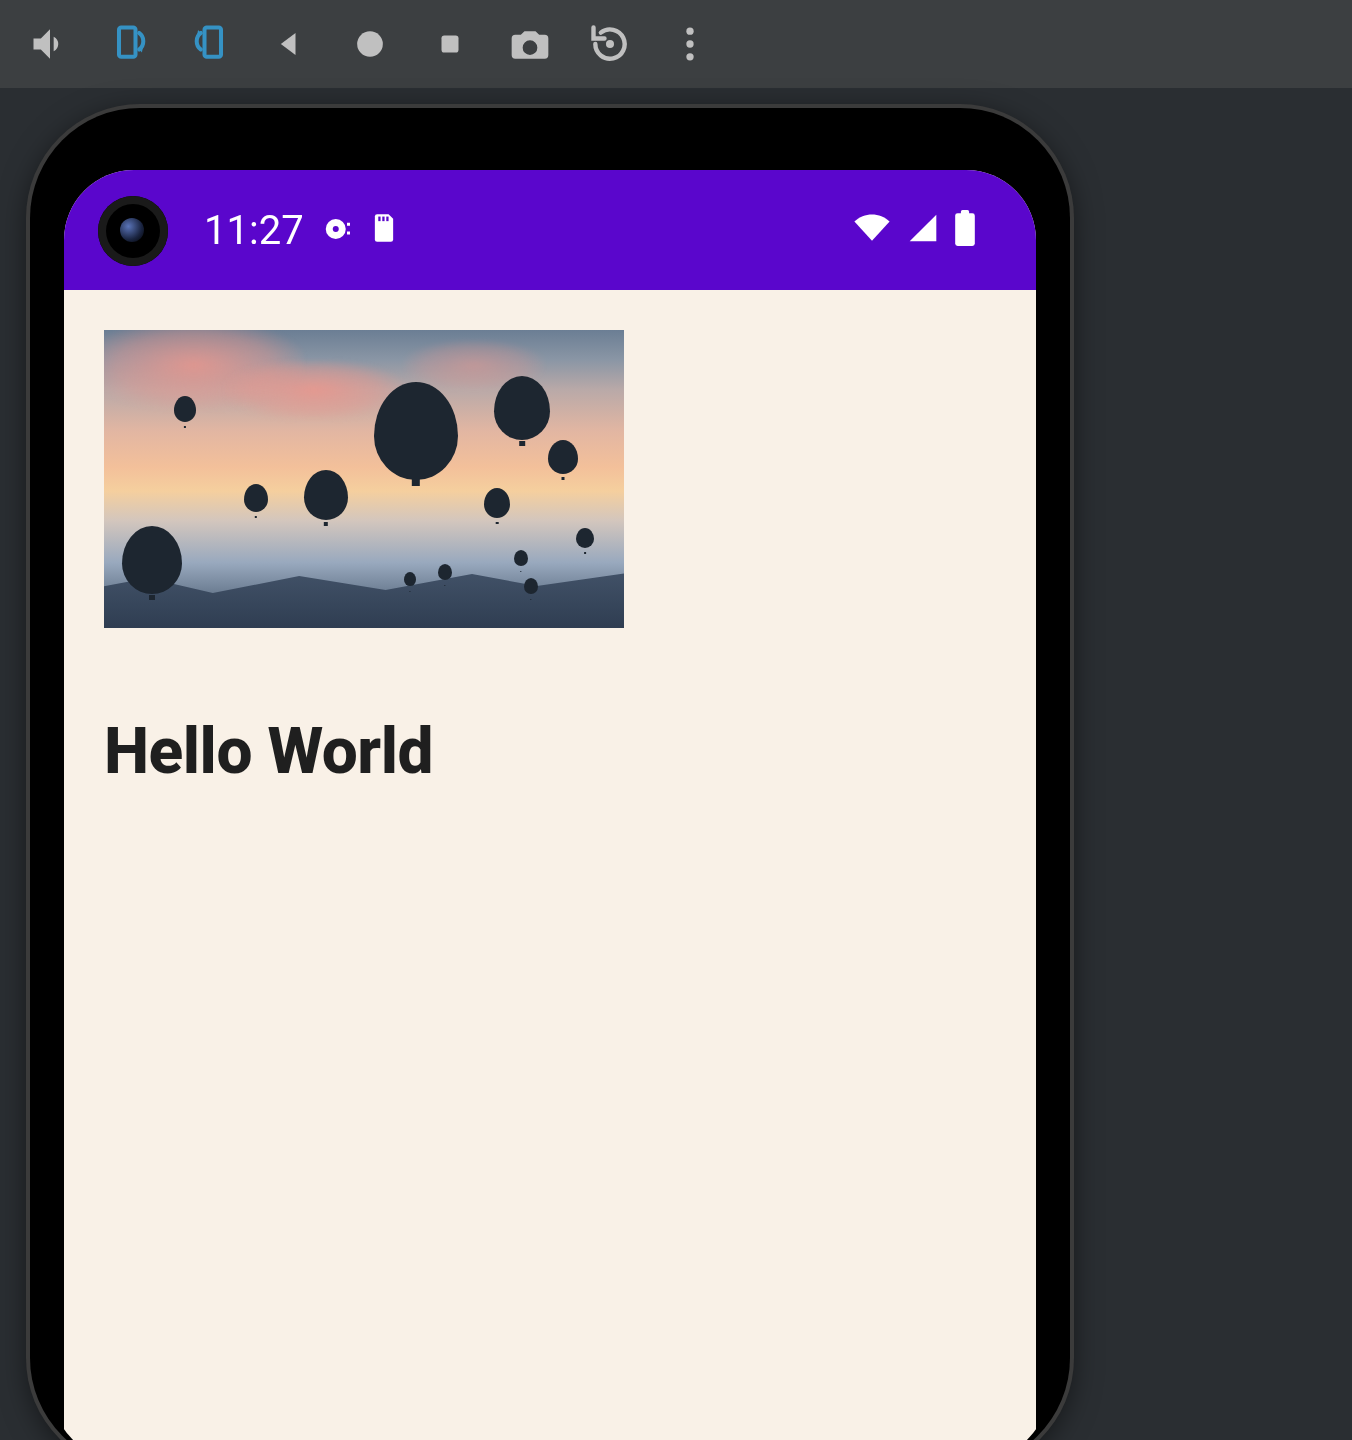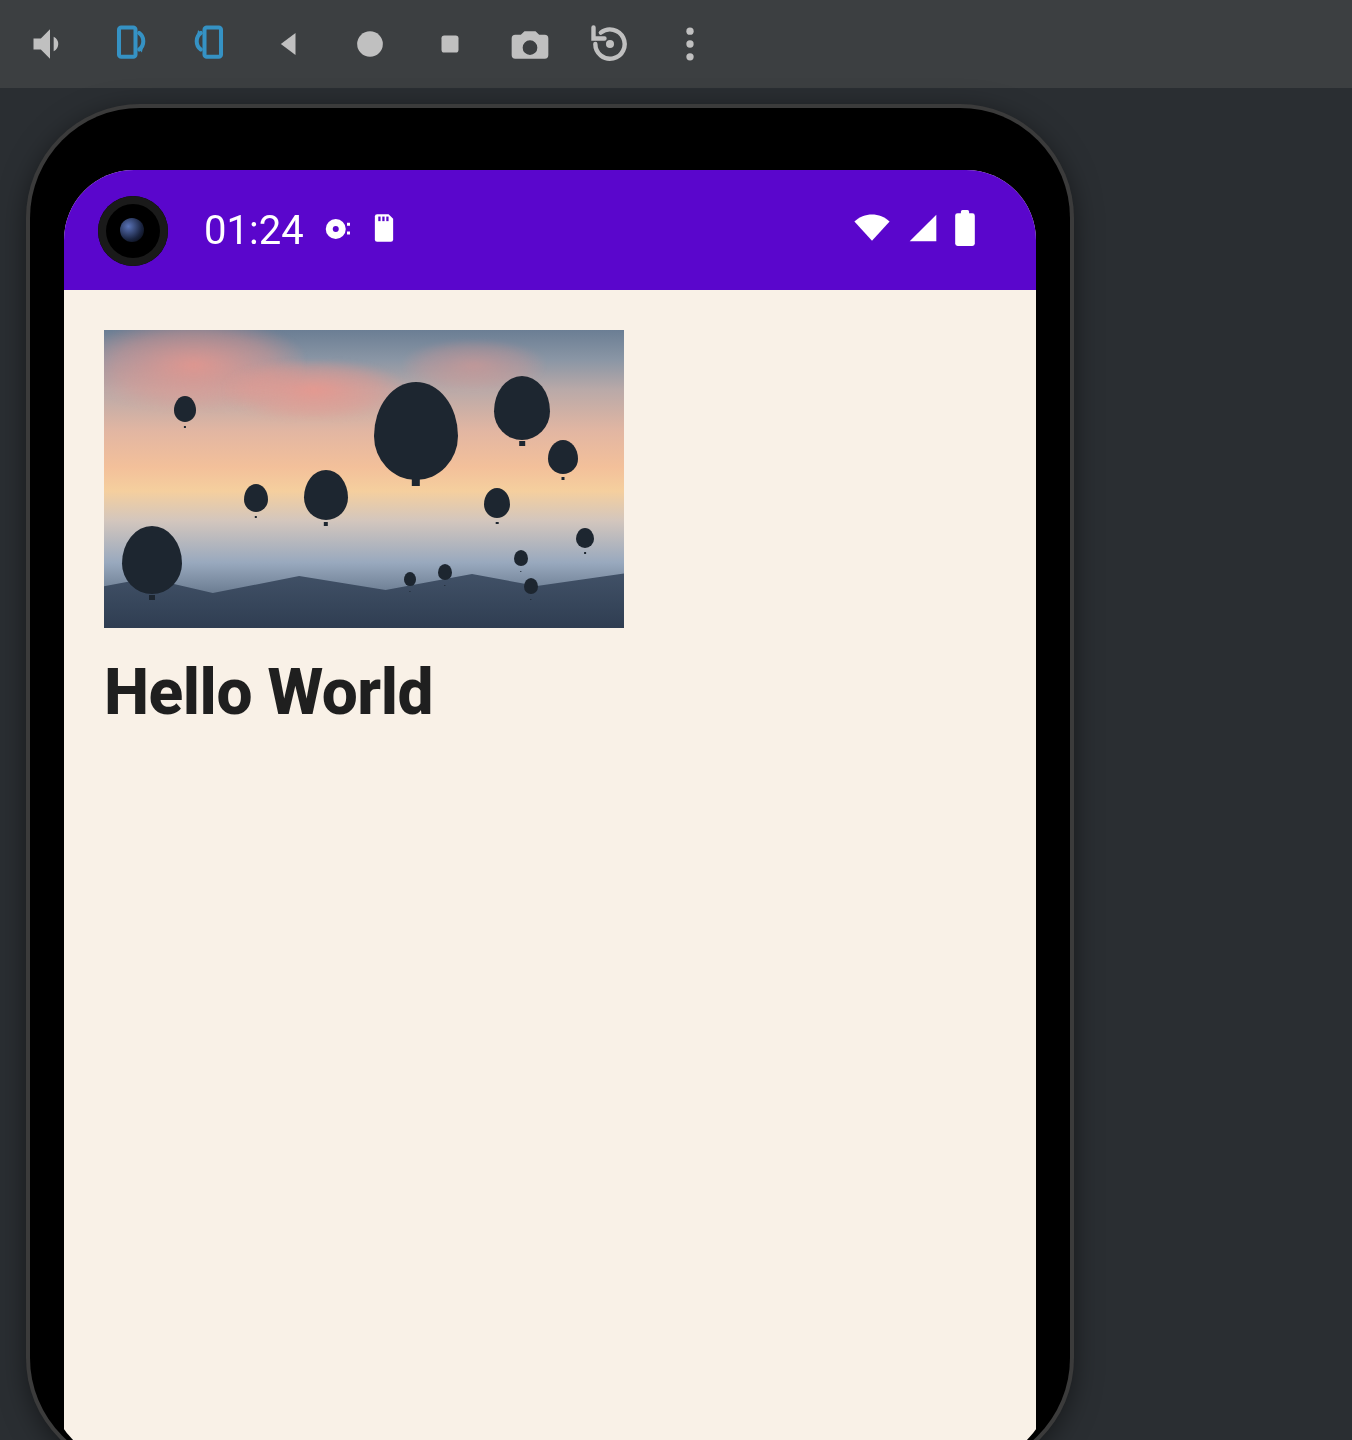--- a/index.html
+++ b/index.html
@@ -181,21 +181,21 @@
     .b-sm2{ width:24px; height:28px; left:140px; top:154px; }
     .b-sm3{ width:30px; height:34px; left:444px; top:110px; }
     .b-sm4{ width:26px; height:30px; left:380px; top:158px; }
     .b-sm5{ width:18px; height:20px; left:472px; top:198px; }
     .b-sm6{ width:14px; height:16px; left:410px; top:220px; }
     .b-sm7{ width:14px; height:16px; left:334px; top:234px; }
     .b-sm8{ width:12px; height:14px; left:300px; top:242px; }
     .b-sm9{ width:14px; height:16px; left:420px; top:248px; }
 
     .headline {
-      margin-top: 27px;
+      margin-top: 86px;
       font-size: 64px;
       font-weight: 800;
       color: #1f1f1f;
       letter-spacing: -0.5px;
     }
   </style>
 </head>
 <body>
 
 <div class="emu-toolbar">
@@ -255,21 +255,21 @@
 </div>
 
 <div class="stage">
   <div class="phone">
     <div class="phone-inner">
       <div class="camera"></div>
       <div class="screen">
 
         <div class="status-bar">
           <div class="status-left">
-            <span>01:24</span>
+            <span>11:27</span>
             <span>
               <svg width="30" height="30" viewBox="0 0 24 24">
                   <circle cx="11" cy="12" r="8" fill="#fff"></circle>
                   <circle cx="11" cy="12" r="2.4" fill="#5a06cc"></circle>
                   <rect x="20" y="7" width="2.4" height="2.4" fill="#fff"></rect>
                   <rect x="20" y="14" width="2.4" height="2.4" fill="#fff"></rect>
                 </svg>
             </span>
             <span>
               <svg width="28" height="32" viewBox="0 0 24 28">

